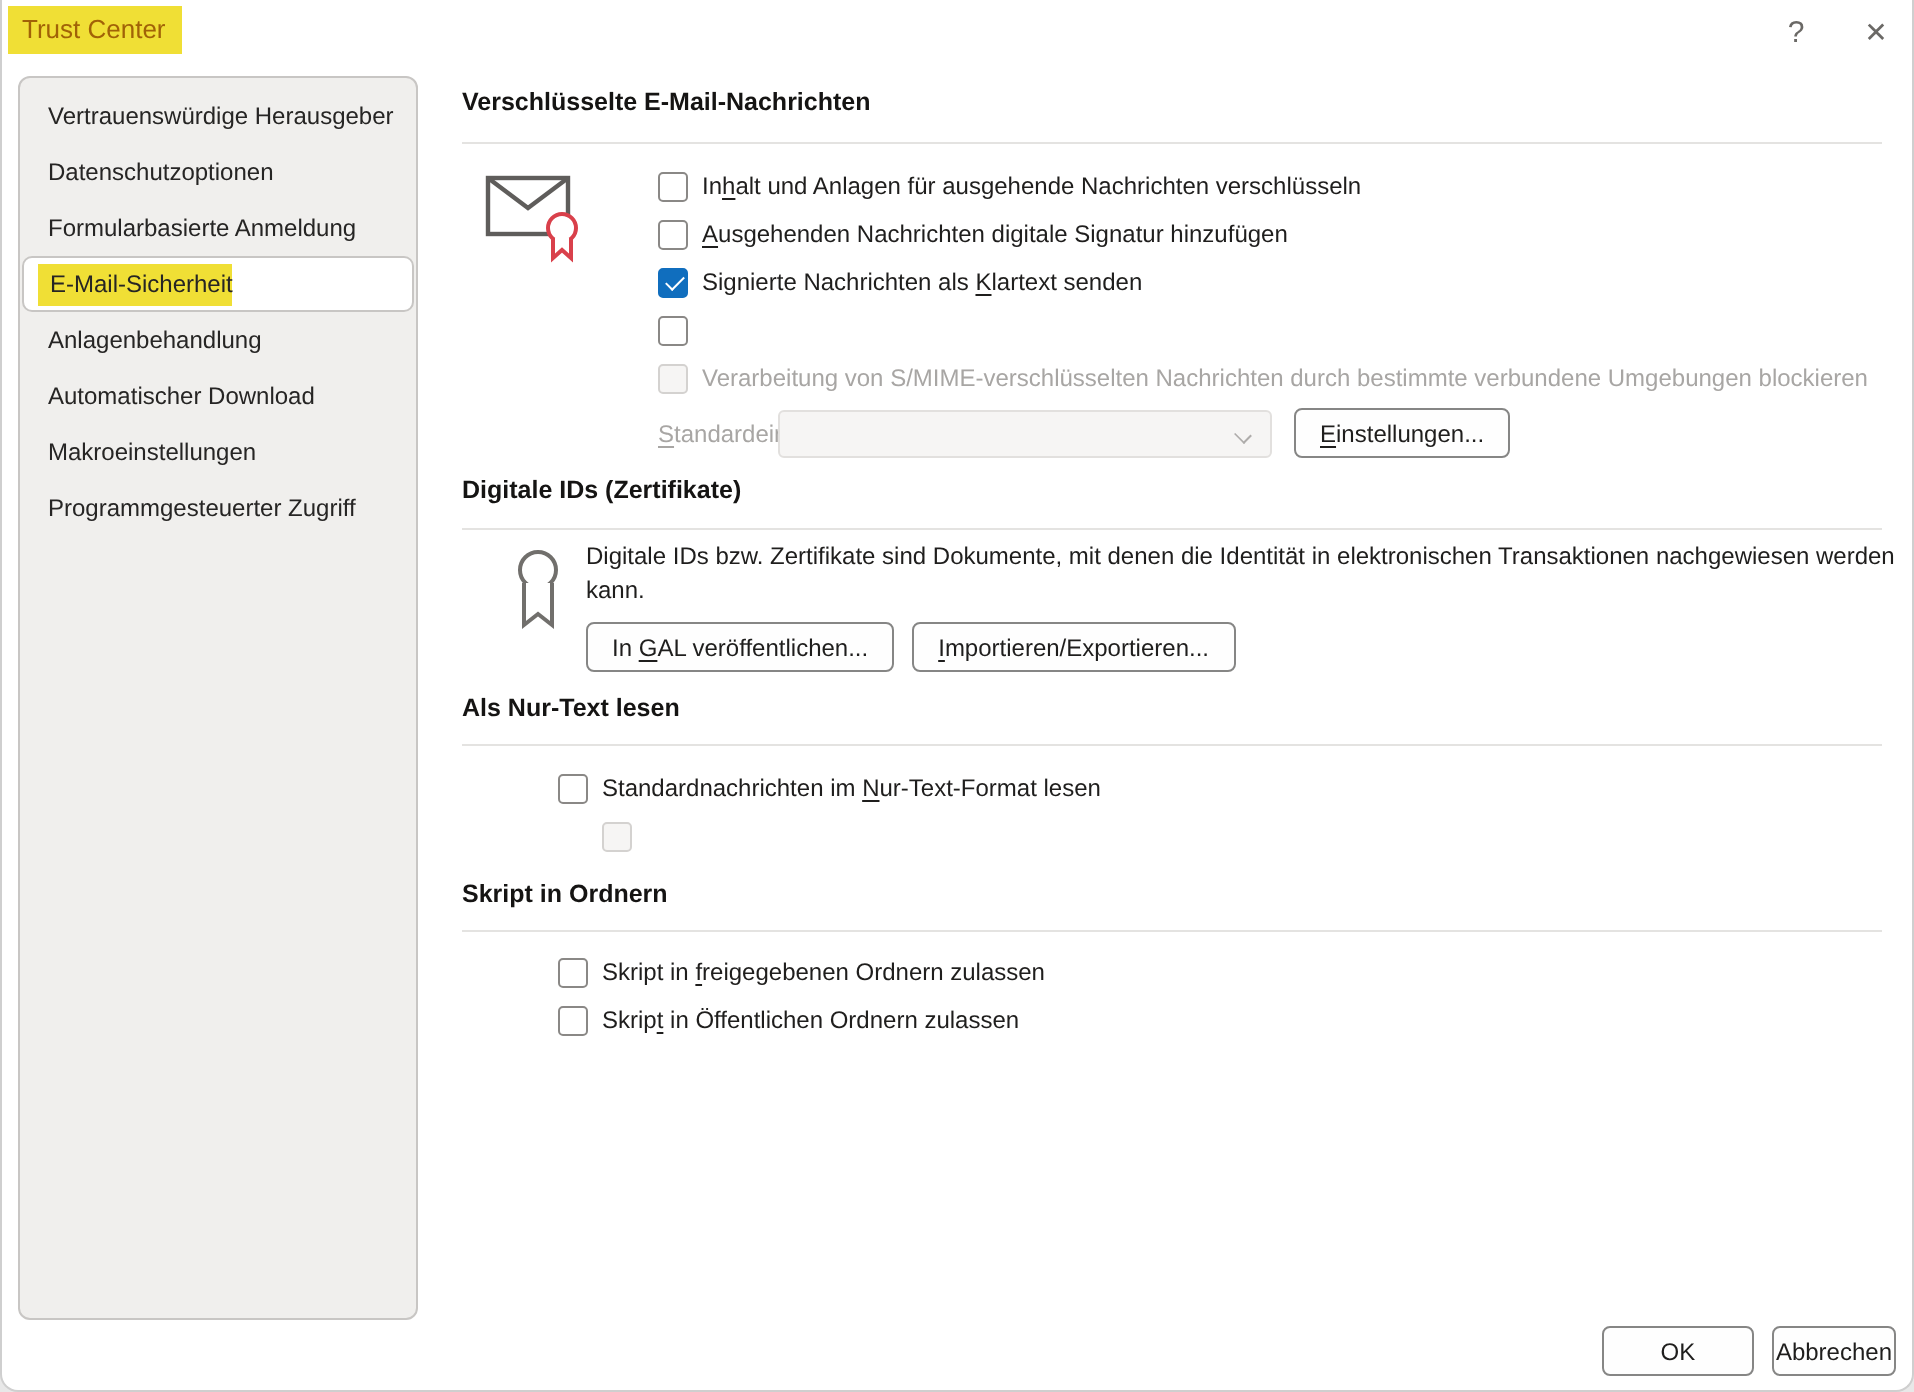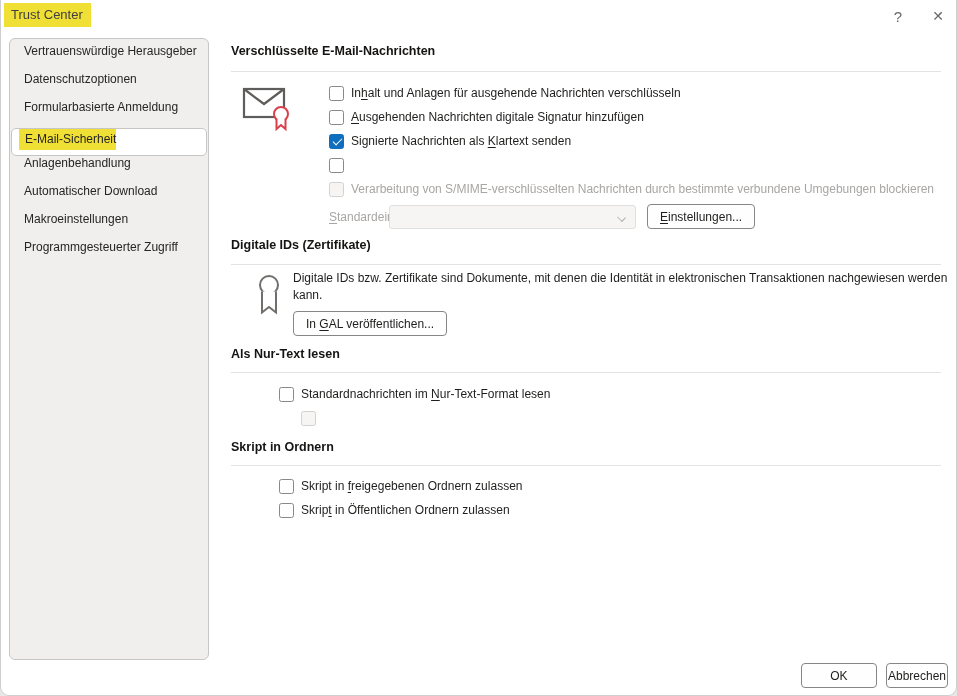--- a/index.html
+++ b/index.html
@@ -10,38 +10,38 @@
     position:relative; width:957px; height:696px; background:#ffffff;
     border:1px solid #cfcfcf; border-top:none;
     border-radius:0 0 9px 9px; overflow:hidden;
     color:#1f1e1d; font-size:12px;
   }
 
   
   .titlebar { position:absolute; left:0; top:0; width:100%; height:32px; }
   .title-hl {
     position:absolute; left:3px; top:3px; padding:4px 8px 5px 7px;
-    background:#f0df35; color:#404040; font-size:13px;
+    background:#f0df35; color:#a16207; font-size:13px;
   }
   .winbtn {
     position:absolute; top:4px; width:26px; height:24px;
     display:flex; align-items:center; justify-content:center;
     color:#6b6966; font-size:15px; cursor:default;
   }
   .helpbtn { left:884px; }
   .closebtn { left:924px; font-size:14px; }
 
   
   .sidebar {
     position:absolute; left:8px; top:38px; width:200px; height:622px;
     background:#f0efed; border:1px solid #c8c6c4; border-radius:6px;
     padding-top:5px;
   }
   .side-item {
-    height:28px; display:flex; align-items:flex-start; padding-left:14px;
+    height:28px; display:flex; align-items:center; padding-left:14px;
     font-size:12px; color:#262524; white-space:nowrap; overflow:hidden;
     cursor:default;
   }
   .side-item.selected {
     background:#ffffff; border:1px solid #c8c6c4; border-radius:5px;
     margin:0 1px; padding-left:7px;
   }
   .side-item.selected .side-label {
     background:#f0df35; padding:3px 0 4px 6px;
   }
@@ -187,20 +187,23 @@
       <circle cx="16" cy="11" r="9" fill="#ffffff" stroke="#716f6c" stroke-width="2"></circle>
       <path d="M9,17.5 v21 l7,-5.5 7,5.5 v-21" fill="#ffffff" stroke="#716f6c" stroke-width="2"></path>
     </svg>
 
     <div class="desc" style="left:62px; top:270px">Digitale IDs bzw. Zertifikate sind Dokumente, mit denen die Identität in elektronischen Transaktionen nachgewiesen werden kann.</div>
 
     <div class="btn-row" style="left:62px; top:311px">
       <button class="btn">
           <span><span>In </span><span class="accel">G</span><span>AL veröffentlichen...</span></span>
         </button>
+      <button class="btn">
+          <span><span class="accel">I</span><span>mportieren/Exportieren...</span></span>
+        </button>
     </div>
 
     <div class="sec-h" style="top:347px">Als Nur-Text lesen</div>
     <div class="divider" style="top:372px"></div>
 
     <div class="row" style="left:10px; top:385px">
       <span class="cb"></span>
       <span class="lbl"><span>Standardnachrichten im </span><span class="accel">N</span><span>ur-Text-Format lesen</span></span>
     </div>
     <div class="row disabled" style="left:32px; top:409px">

